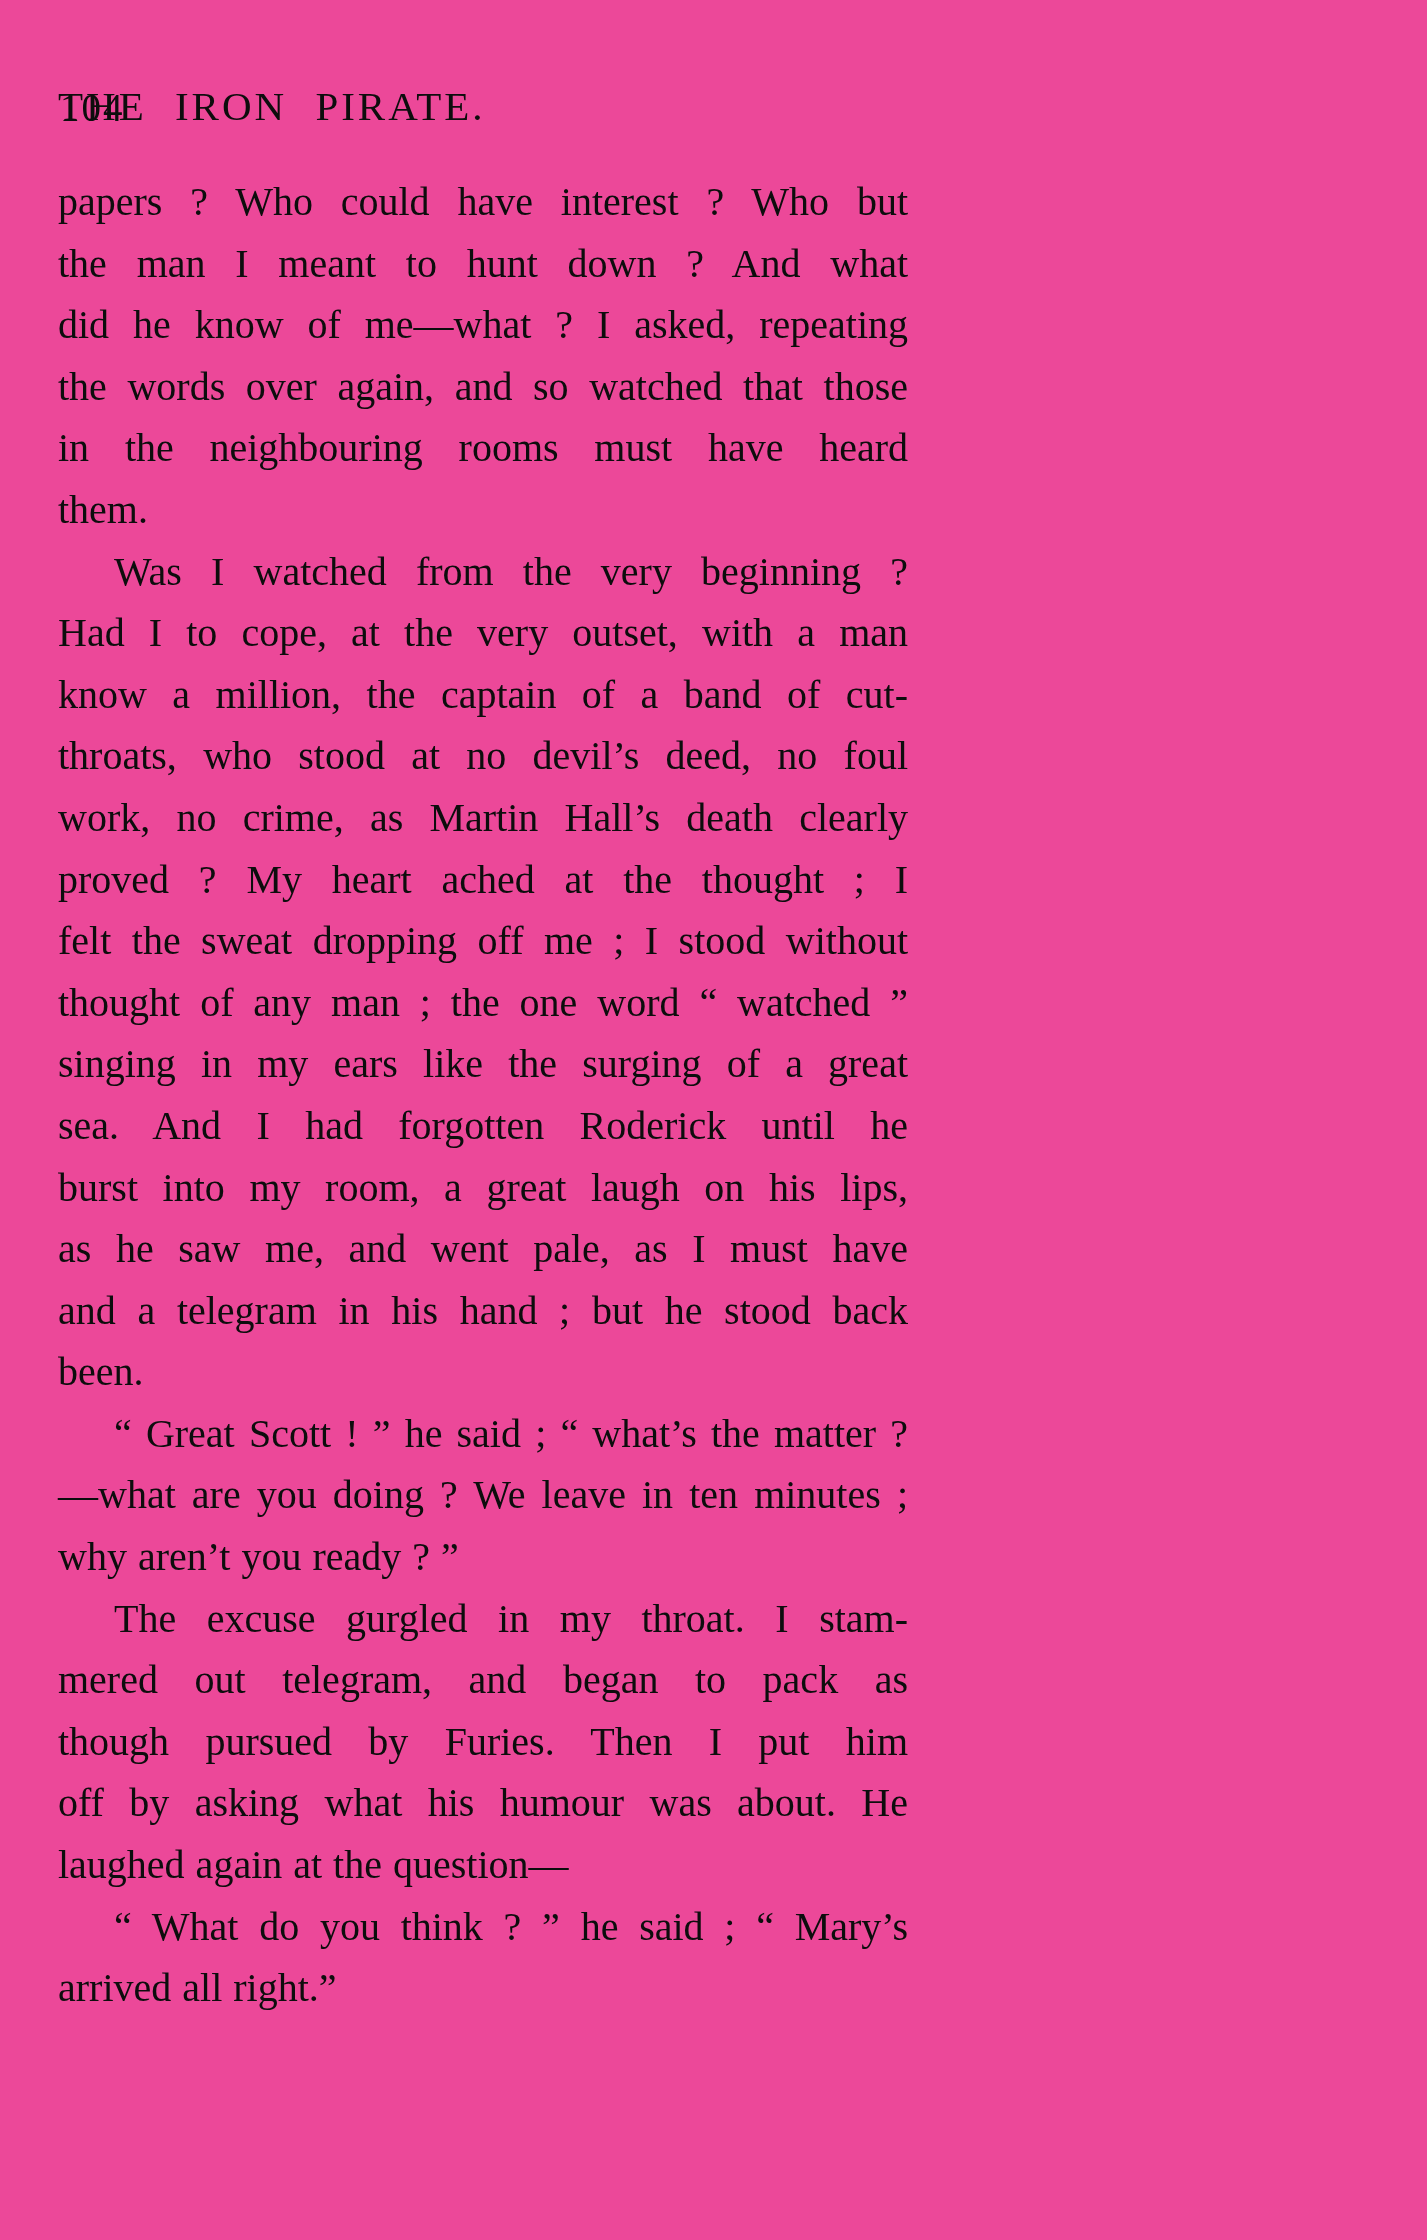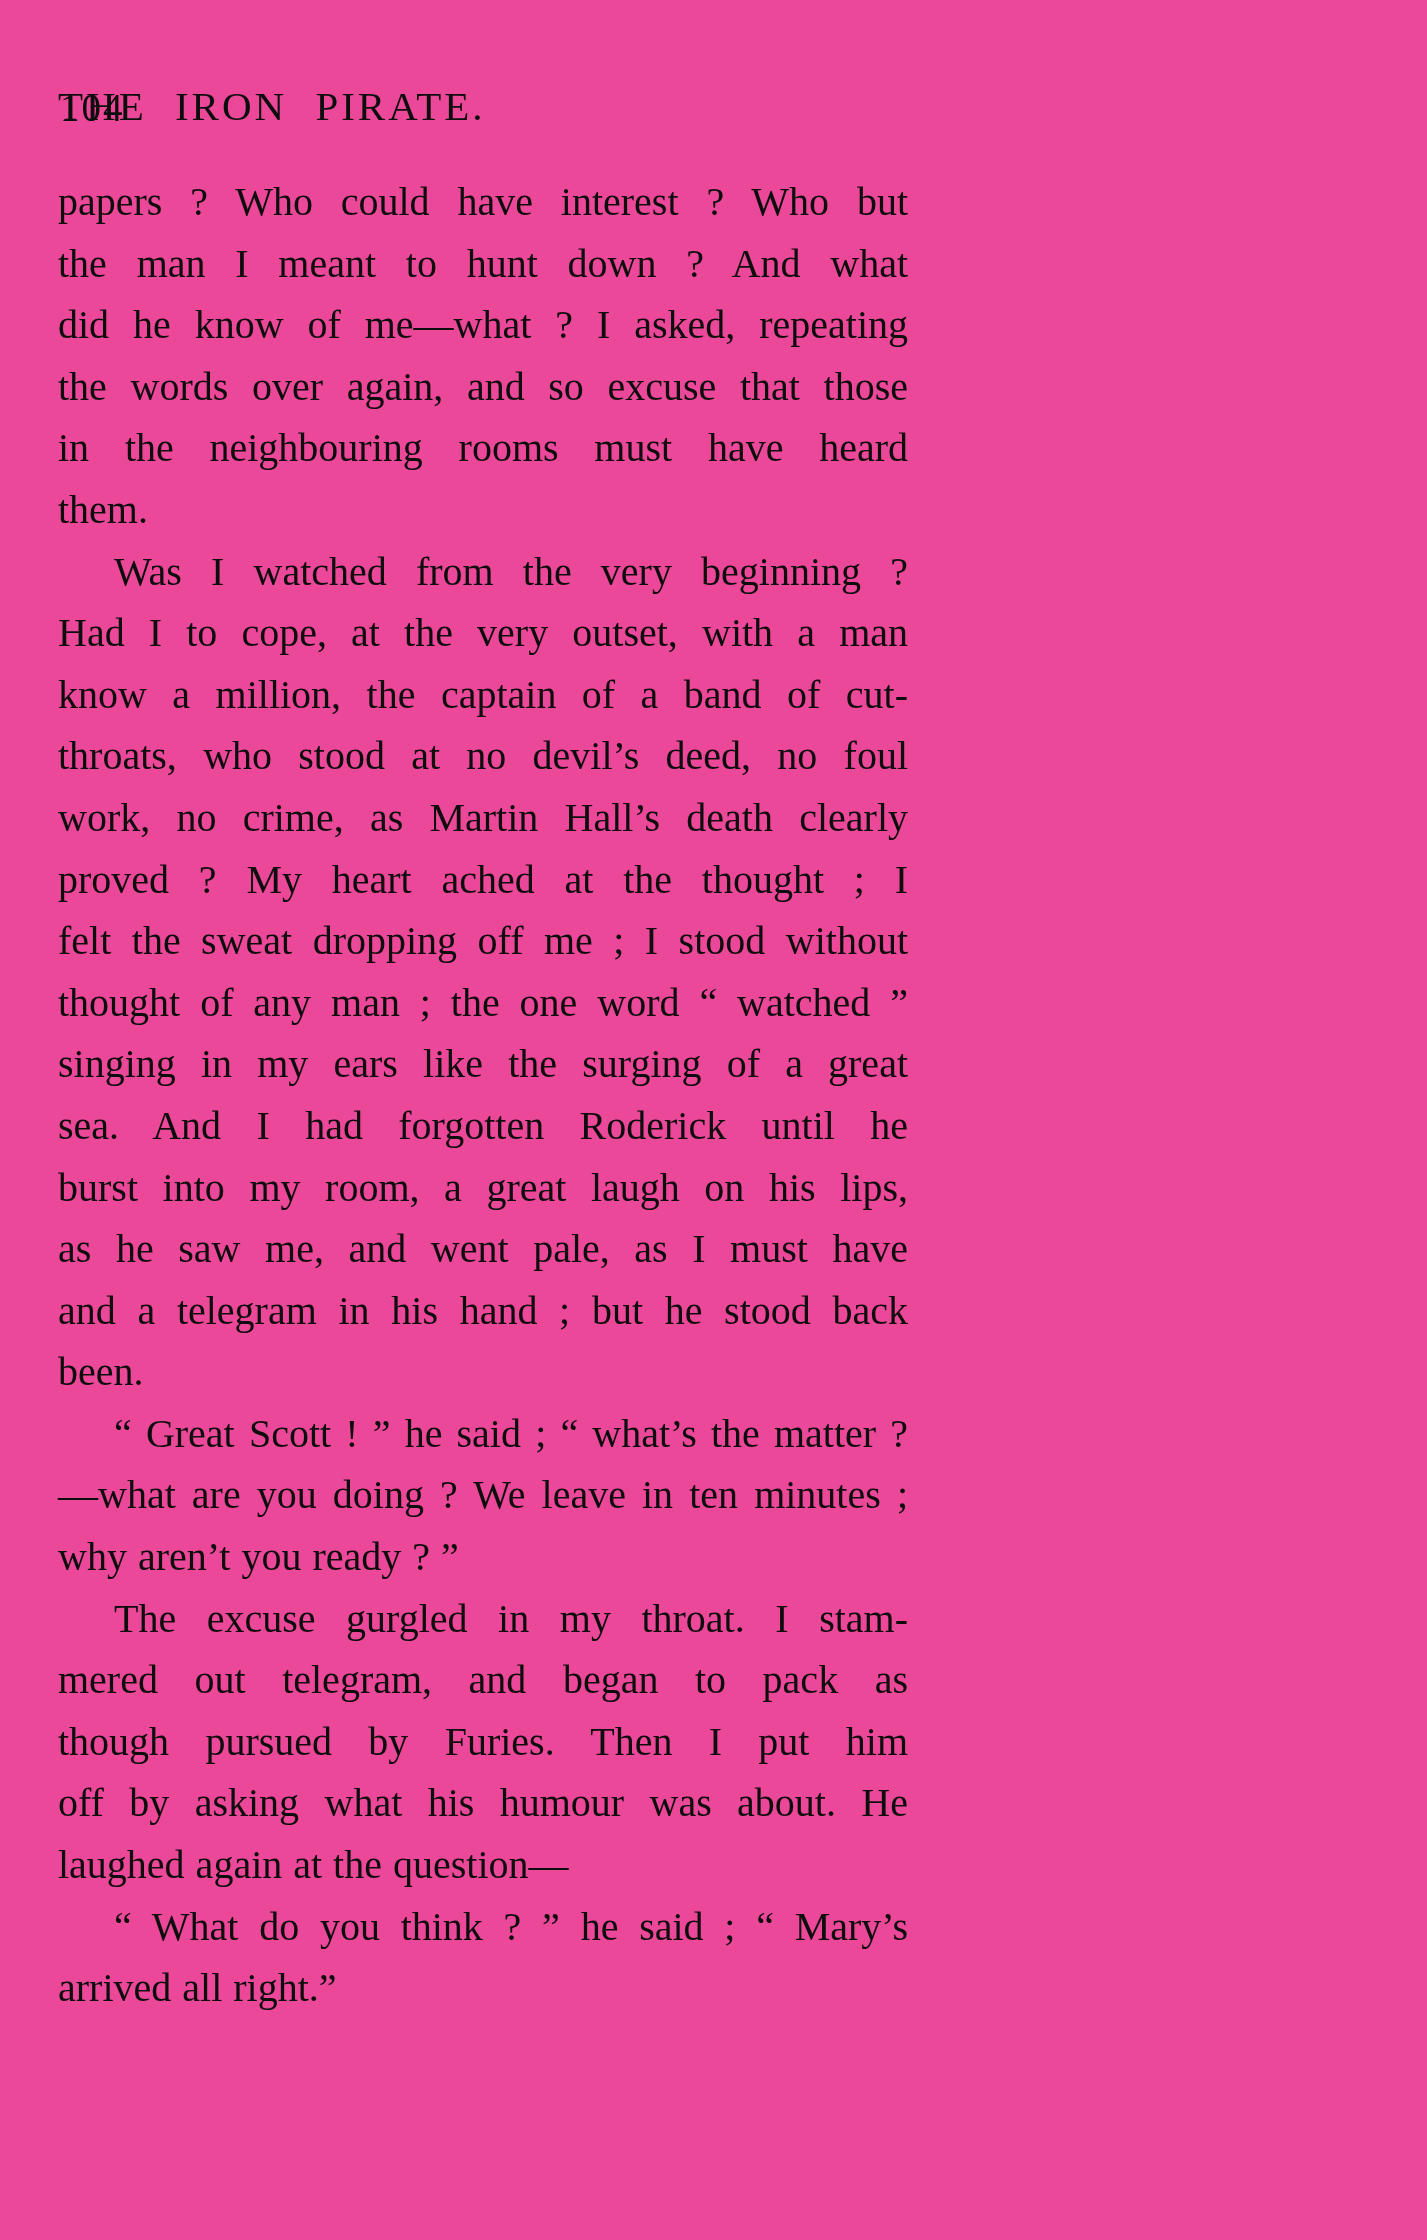--- a/index.html
+++ b/index.html
@@ -65,21 +65,21 @@
 <div class="page">
   <div class="running-head">
     <span class="page-number">104</span>
     <div class="running-title">THE IRON PIRATE.</div>
   </div>
   <div class="body-text">
       <div>
         <div class="text-line">papers ?   Who could have interest ?   Who but</div>
         <div class="text-line">the man I meant to hunt down ?   And what</div>
         <div class="text-line">did he know of me—what ? I asked, repeating</div>
-        <div class="text-line">the words over again, and so excuse that those</div>
+        <div class="text-line">the words over again, and so watched that those</div>
         <div class="text-line">in the neighbouring rooms must have heard</div>
         <div class="text-line last">them.</div>
       </div>
       <div>
         <div class="text-line indent">Was I watched from the very beginning ?</div>
         <div class="text-line">Had I to cope, at the very outset, with a man</div>
         <div class="text-line">know a million, the captain of a band of cut-</div>
         <div class="text-line">throats, who stood at no devil’s deed, no foul</div>
         <div class="text-line">work, no crime, as Martin Hall’s death clearly</div>
         <div class="text-line">proved ?   My heart ached at the thought ; I</div>

